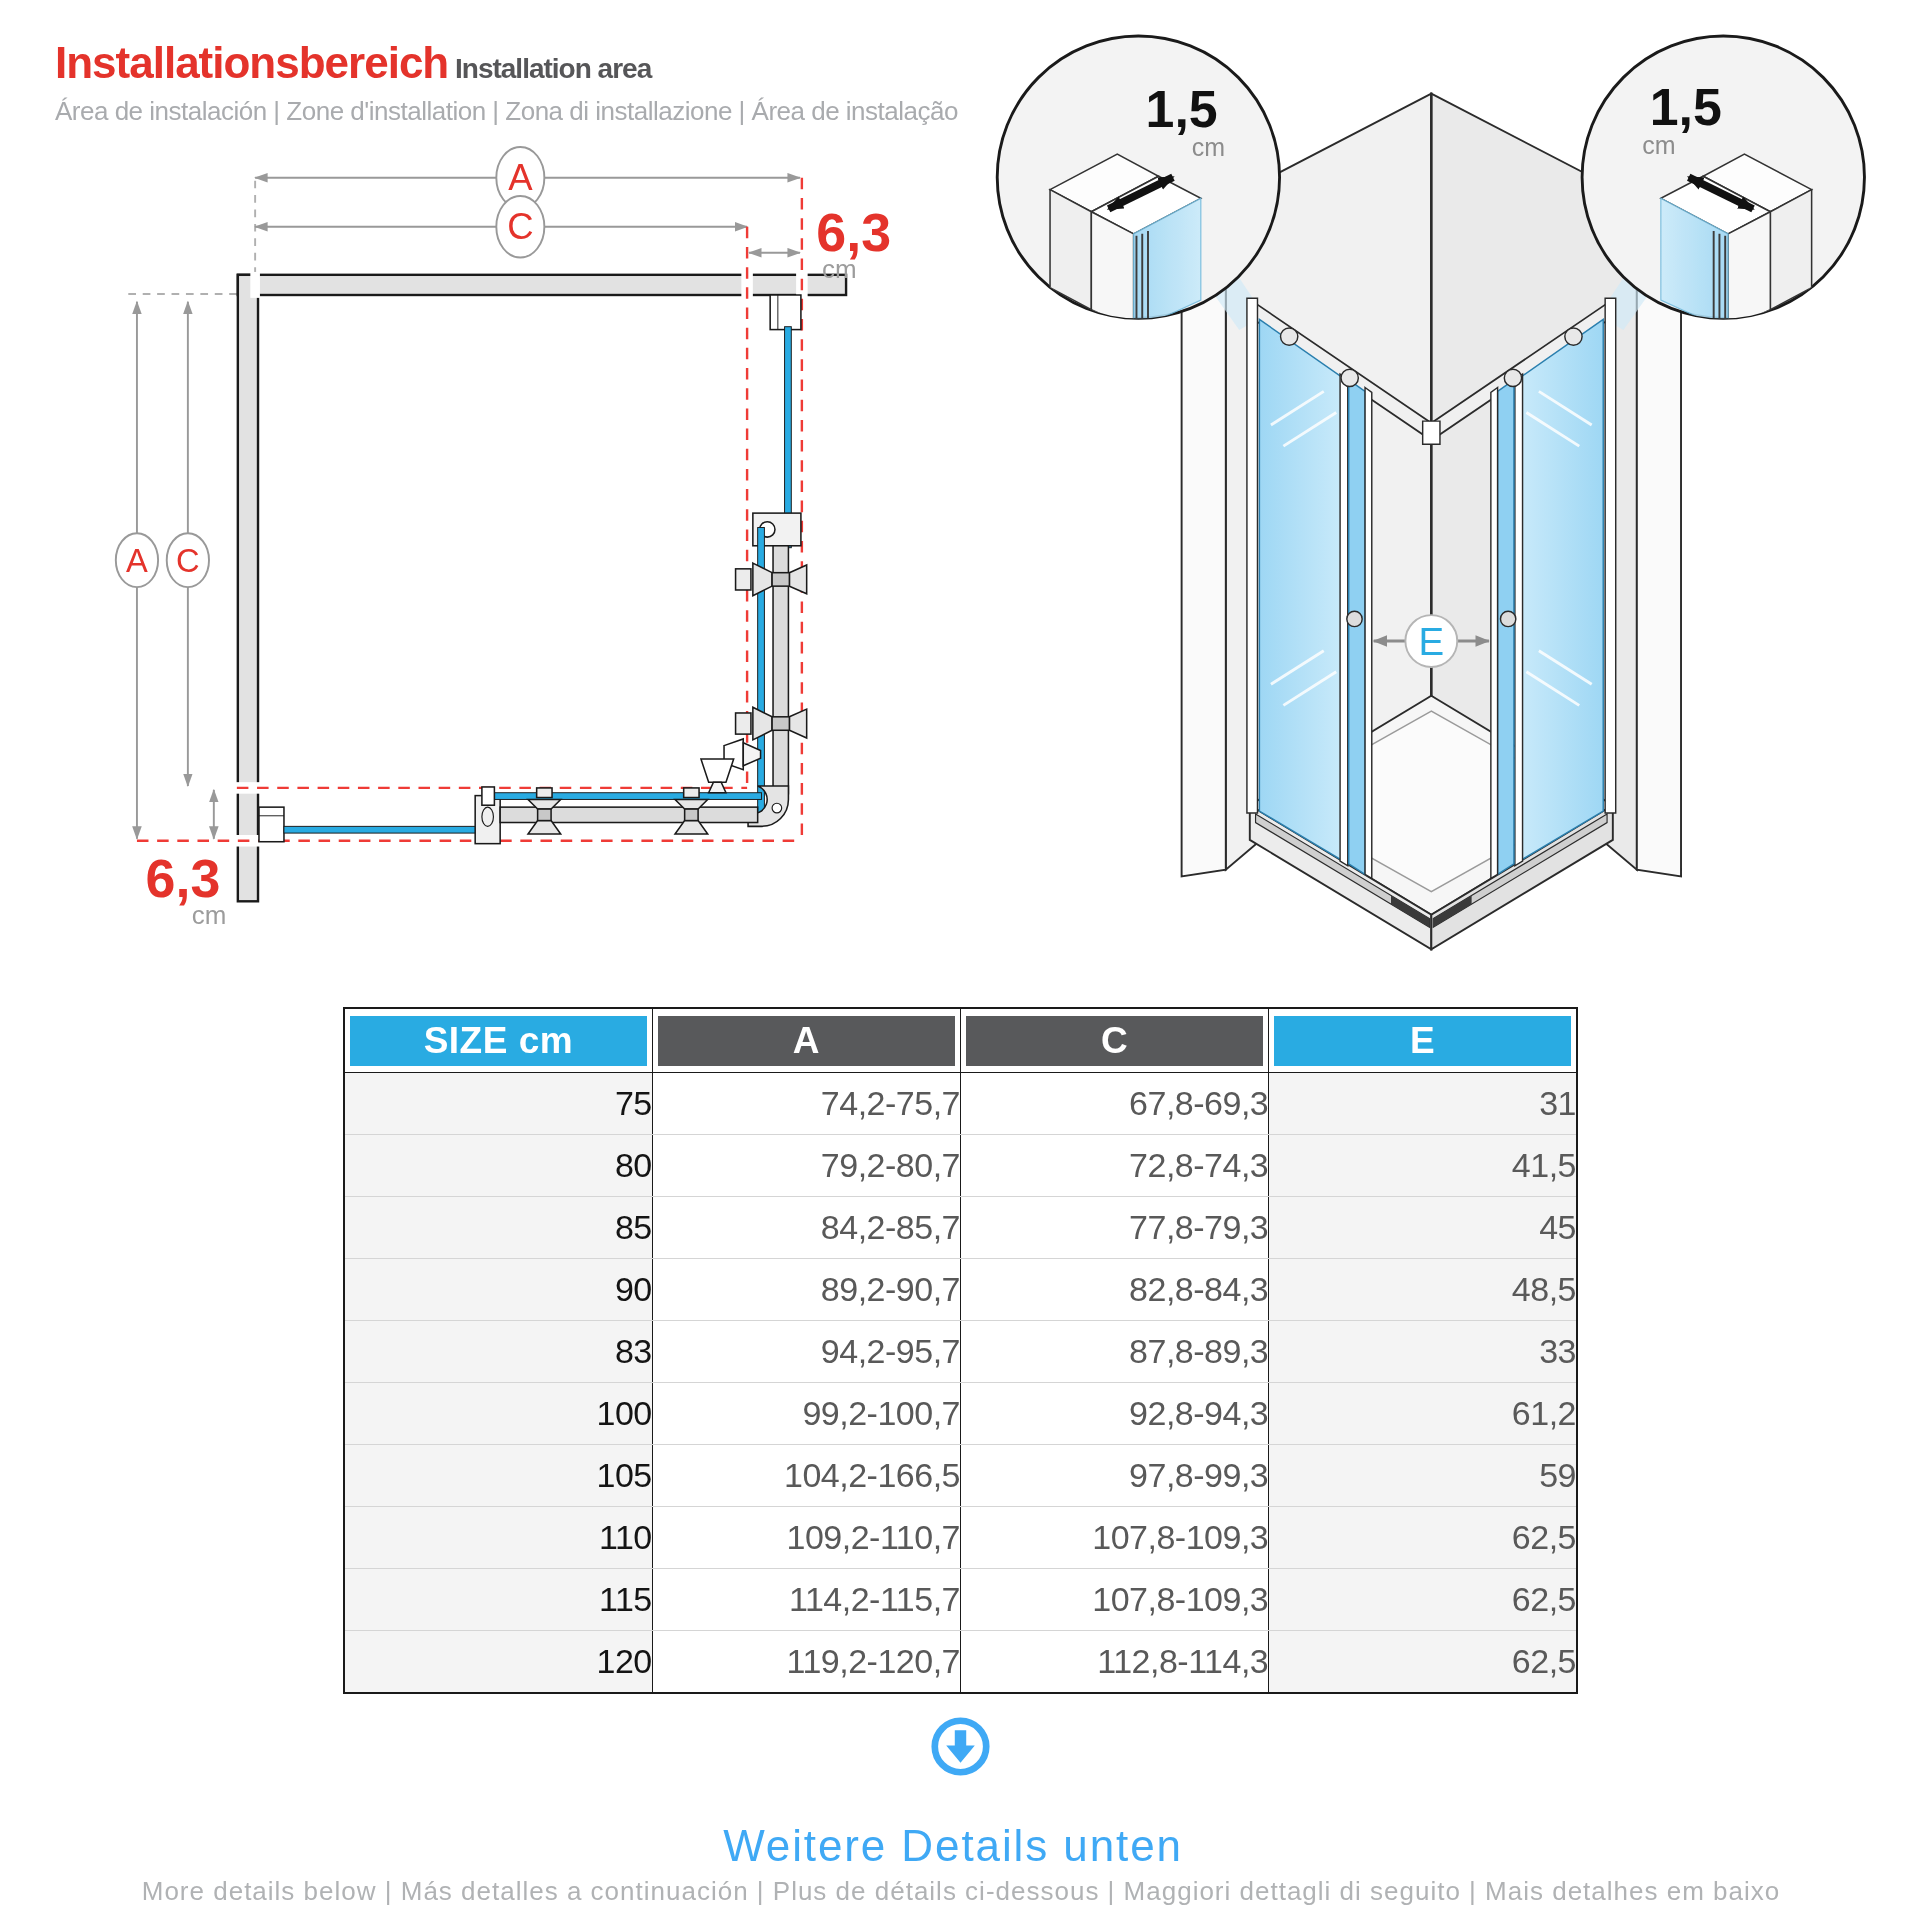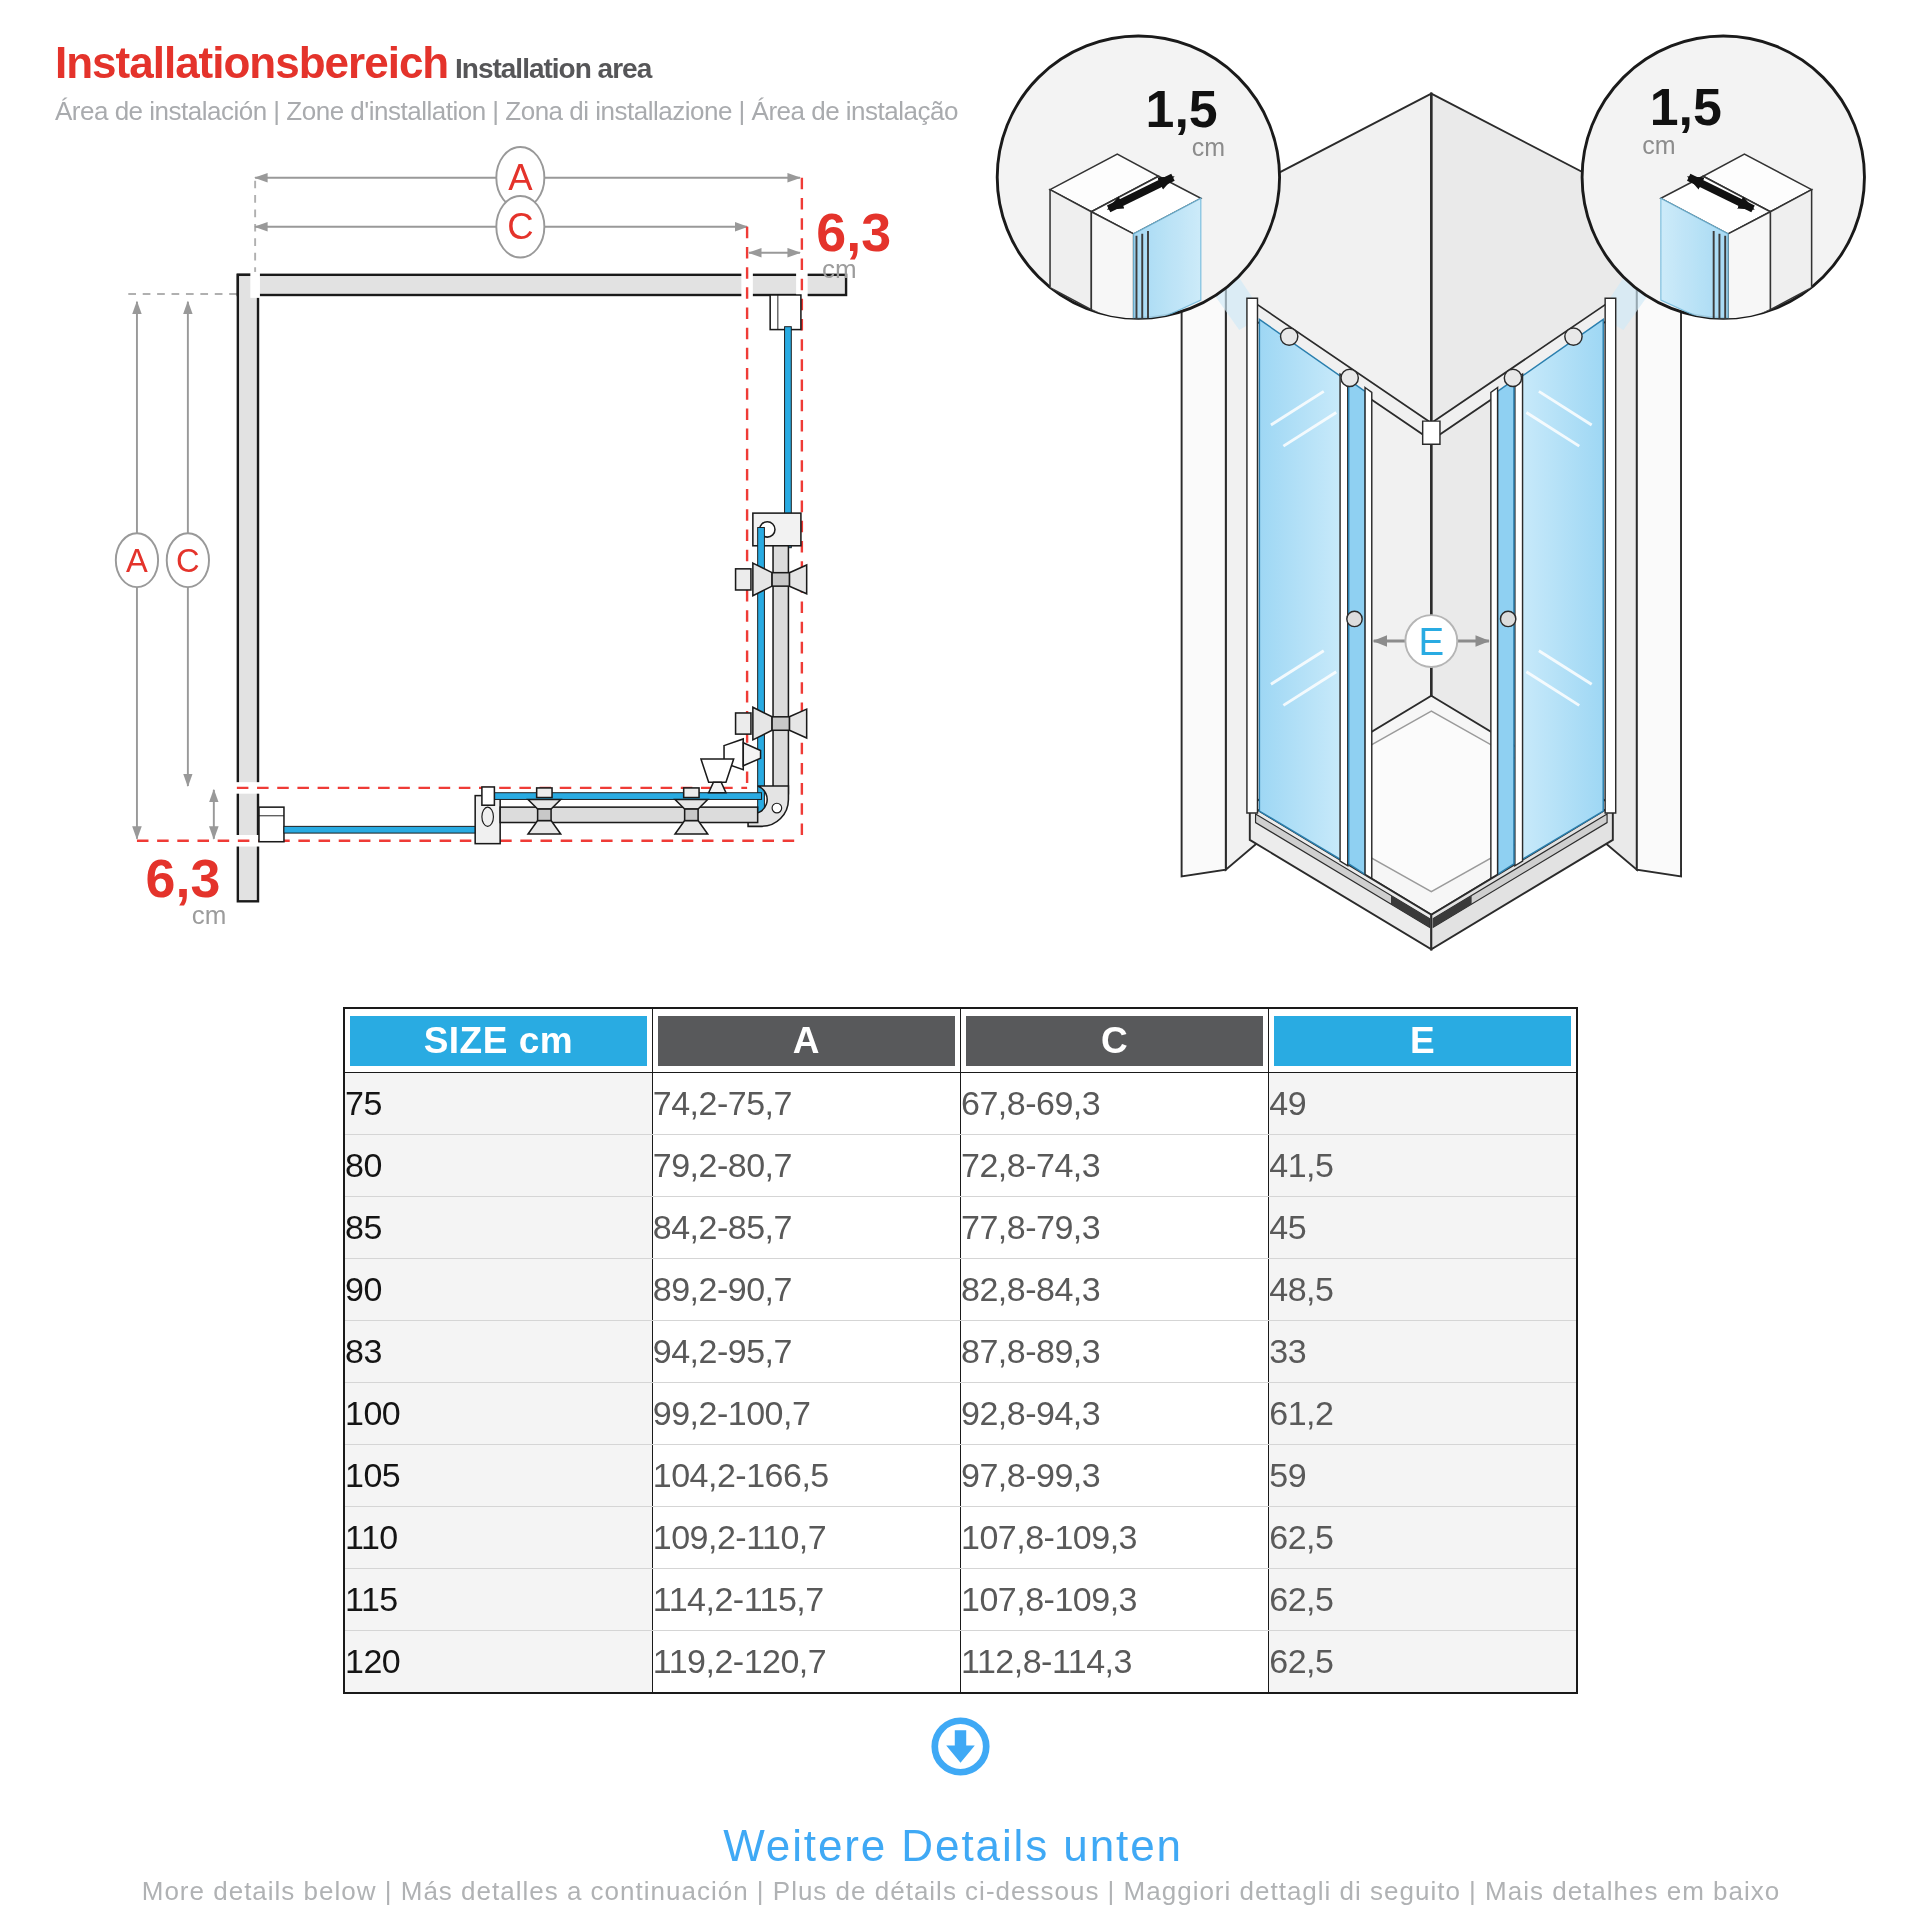--- a/index.html
+++ b/index.html
@@ -17,21 +17,21 @@
   
   #size-table{position:absolute;left:343px;top:1007px;width:1235px;border-collapse:collapse;table-layout:fixed;}
   #size-table th,#size-table td{border:none;padding:0;margin-left:17px;}
   #size-table{border:2.9px solid #1a1a1a;}
   #size-table col{width:25%;}
   #size-table thead th{background:#fff;height:63px;border-right:1.9px solid #1a1a1a;border-bottom:1.9px solid #1a1a1a;}
   #size-table thead th:last-child{border-right:none;}
   .hc{margin:4.8px;height:50px;line-height:50px;text-align:center;color:#fff;font-size:37px;letter-spacing:0.5px;}
   .hc.blue{background:#29abe2;}
   .hc.dark{background:#58595b;}
-  #size-table tbody td{height:61px;text-align:left;font-size:34px;color:#595959;border-right:1.9px solid #1a1a1a;border-bottom:1px solid #d5d5d5;letter-spacing:-0.5px;}
+  #size-table tbody td{height:61px;text-align:right;font-size:34px;color:#595959;border-right:1.9px solid #1a1a1a;border-bottom:1px solid #d5d5d5;letter-spacing:-0.5px;}
   #size-table tbody td:last-child{border-right:none;}
   #size-table tbody tr:last-child td{border-bottom:none;}
   #size-table tbody td.c0{color:#141414;background:#f4f4f4;}
   #size-table tbody td.c3{background:#f4f4f4;}
   
   #foot-icon{position:absolute;left:930px;top:1716px;width:61px;height:61px;}
   #foot-head{position:absolute;left:0;top:1821px;width:1906px;text-align:center;font-size:44px;color:#3fa9f5;letter-spacing:1.9px;}
   #foot-trans{position:absolute;left:0;top:1876px;width:1922px;text-align:center;font-size:26px;color:#b0b2b4;letter-spacing:1px;}
   text{user-select:none;}
 </style>
@@ -310,21 +310,21 @@
         <th>
             <div class="hc blue">E</div>
           </th>
       </tr>
     </thead>
     <tbody id="size-tbody">
         <tr>
           <td class="c0">75</td>
           <td class="c1">74,2-75,7</td>
           <td class="c2">67,8-69,3</td>
-          <td class="c3">49</td>
+          <td class="c3">31</td>
         </tr>
         <tr>
           <td class="c0">80</td>
           <td class="c1">79,2-80,7</td>
           <td class="c2">72,8-74,3</td>
           <td class="c3">41,5</td>
         </tr>
         <tr>
           <td class="c0">85</td>
           <td class="c1">84,2-85,7</td>

